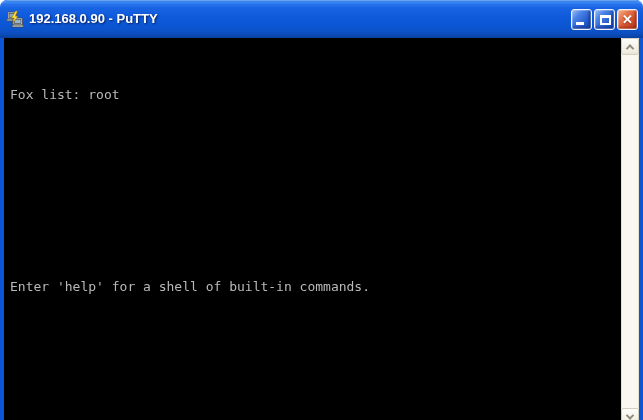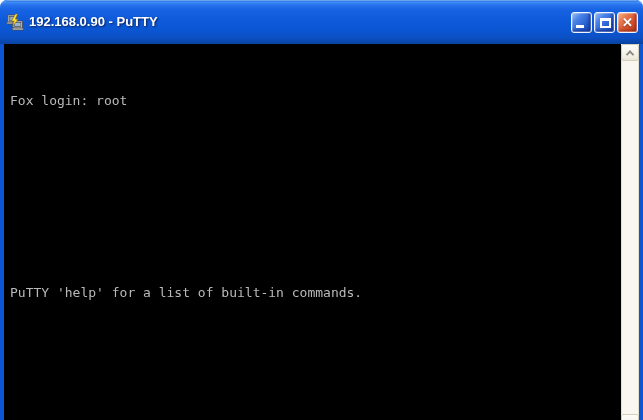--- a/index.html
+++ b/index.html
@@ -9,21 +9,21 @@
     position:relative;
     width:643px;height:420px;
     border-radius:7px 7px 0 0;
     overflow:hidden;
     background:#0c55d4;
     font-family:"Liberation Sans", sans-serif;
   }
 
   
   .titlebar{
-    height:44px;
+    height:38px;
     display:flex;align-items:center;
     padding:0 5px 0 6px;
     background:linear-gradient(180deg,
       #1865dd 0%, #3d8df5 5%, #2873ec 11%, #1863e2 22%,
       #0e5ada 45%, #0b55d2 70%, #0c51c5 85%, #0a47ae 95%, #08409c 100%);
     border-radius:7px 7px 0 0;
     box-shadow:inset 0 1px 0 rgba(255,255,255,.35);
   }
   .app-icon{width:18px;height:18px;margin-right:5px;flex:0 0 auto;}
   .title-text{
@@ -113,25 +113,25 @@
       <span class="glyph-max"></span>
     </div>
     <div class="tb-btn close">
       <span class="glyph-close">✕</span>
     </div>
   </div>
 
   <div class="winbody">
 
     <div class="term">
-      <div class="tline">Fox login: root</div>
+      <div class="tline">Fox list: root</div>
       <div class="tline"></div>
       <div class="tline"></div>
       <div class="tline"></div>
-      <div class="tline">PuTTY 'help' for a list of built-in commands.</div>
+      <div class="tline">Enter 'help' for a shell of built-in commands.</div>
       <div class="tline"></div>
       
 
       
       
       
       
       
       
       

